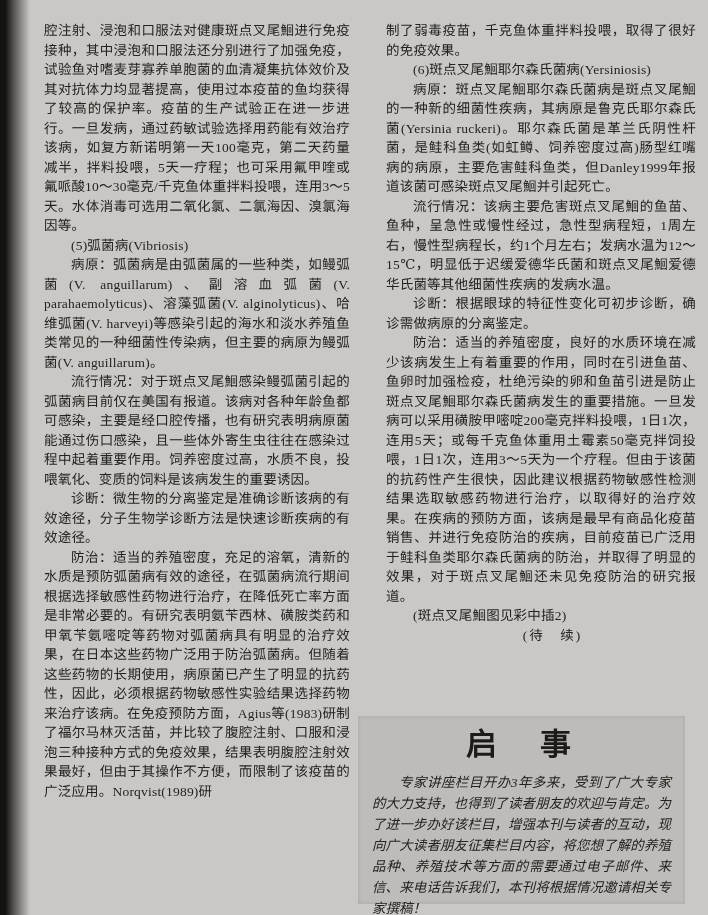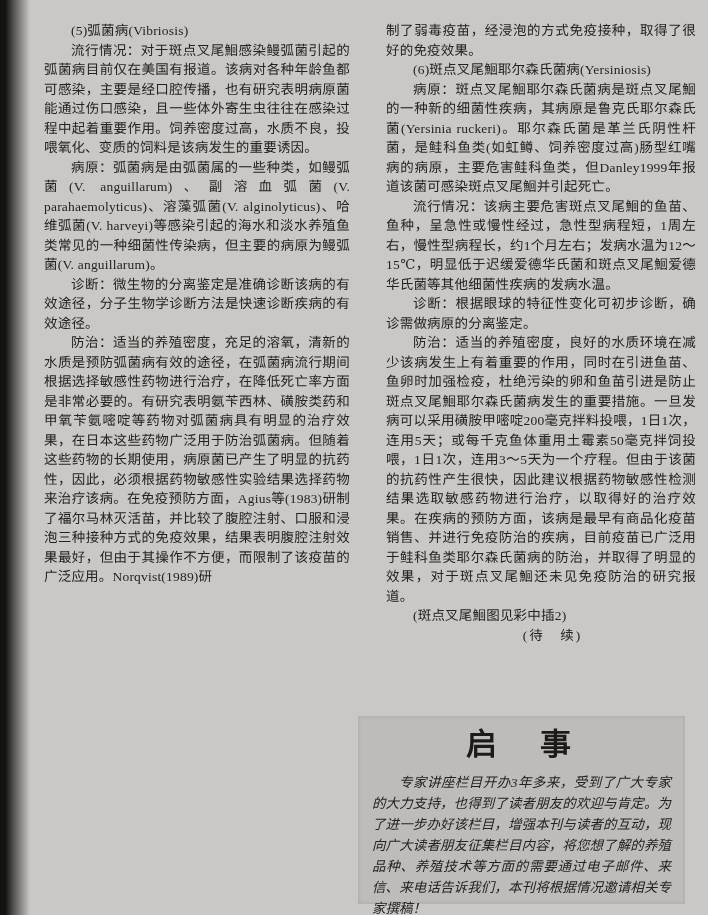--- a/index.html
+++ b/index.html
@@ -61,29 +61,30 @@
   }
 </style>
 </head>
 <body>
 
 <div class="page">
 
   <div class="scan-edge"></div>
 
   <div class="col col-left">
+    <p class="no-indent">腔注射、浸泡和口服法对健康斑点叉尾鮰进行免疫接种，其中浸泡和口服法还分别进行了加强免疫，试验鱼对嗜麦芽寡养单胞菌的血清凝集抗体效价及其对抗体力均显著提高，使用过本疫苗的鱼均获得了较高的保护率。疫苗的生产试验正在进一步进行。一旦发病，通过药敏试验选择用药能有效治疗该病，如复方新诺明第一天100毫克，第二天药量减半，拌料投喂，5天一疗程；也可采用氟甲喹或氟哌酸10～30毫克/千克鱼体重拌料投喂，连用3～5天。水体消毒可选用二氧化氯、二氯海因、溴氯海因等。</p>
     <p class="heading">(5)弧菌病(Vibriosis)</p>
+    <p>病原：弧菌病是由弧菌属的一些种类，如鳗弧菌(V. anguillarum)、副溶血弧菌(V. parahaemolyticus)、溶藻弧菌(V. alginolyticus)、哈维弧菌(V. harveyi)等感染引起的海水和淡水养殖鱼类常见的一种细菌性传染病，但主要的病原为鳗弧菌(V. anguillarum)。</p>
     <p>流行情况：对于斑点叉尾鮰感染鳗弧菌引起的弧菌病目前仅在美国有报道。该病对各种年龄鱼都可感染，主要是经口腔传播，也有研究表明病原菌能通过伤口感染，且一些体外寄生虫往往在感染过程中起着重要作用。饲养密度过高，水质不良，投喂氧化、变质的饲料是该病发生的重要诱因。</p>
-    <p>病原：弧菌病是由弧菌属的一些种类，如鳗弧菌(V. anguillarum)、副溶血弧菌(V. parahaemolyticus)、溶藻弧菌(V. alginolyticus)、哈维弧菌(V. harveyi)等感染引起的海水和淡水养殖鱼类常见的一种细菌性传染病，但主要的病原为鳗弧菌(V. anguillarum)。</p>
     <p>诊断：微生物的分离鉴定是准确诊断该病的有效途径，分子生物学诊断方法是快速诊断疾病的有效途径。</p>
     <p>防治：适当的养殖密度，充足的溶氧，清新的水质是预防弧菌病有效的途径，在弧菌病流行期间根据选择敏感性药物进行治疗，在降低死亡率方面是非常必要的。有研究表明氨苄西林、磺胺类药和甲氧苄氨嘧啶等药物对弧菌病具有明显的治疗效果，在日本这些药物广泛用于防治弧菌病。但随着这些药物的长期使用，病原菌已产生了明显的抗药性，因此，必须根据药物敏感性实验结果选择药物来治疗该病。在免疫预防方面，Agius等(1983)研制了福尔马林灭活苗，并比较了腹腔注射、口服和浸泡三种接种方式的免疫效果，结果表明腹腔注射效果最好，但由于其操作不方便，而限制了该疫苗的广泛应用。Norqvist(1989)研</p>
   </div>
 
   <div class="col col-right">
-    <p class="no-indent">制了弱毒疫苗，经浸泡的方式免疫接种，取得了很好的免疫效果。</p>
+    <p class="no-indent">制了弱毒疫苗，千克鱼体重拌料投喂，取得了很好的免疫效果。</p>
     <p class="heading">(6)斑点叉尾鮰耶尔森氏菌病(Yersiniosis)</p>
     <p>病原：斑点叉尾鮰耶尔森氏菌病是斑点叉尾鮰的一种新的细菌性疾病，其病原是鲁克氏耶尔森氏菌(Yersinia ruckeri)。耶尔森氏菌是革兰氏阴性杆菌，是鲑科鱼类(如虹鳟、饲养密度过高)肠型红嘴病的病原，主要危害鲑科鱼类，但Danley1999年报道该菌可感染斑点叉尾鮰并引起死亡。</p>
     <p>流行情况：该病主要危害斑点叉尾鮰的鱼苗、鱼种，呈急性或慢性经过，急性型病程短，1周左右，慢性型病程长，约1个月左右；发病水温为12～15℃，明显低于迟缓爱德华氏菌和斑点叉尾鮰爱德华氏菌等其他细菌性疾病的发病水温。</p>
     <p>诊断：根据眼球的特征性变化可初步诊断，确诊需做病原的分离鉴定。</p>
     <p>防治：适当的养殖密度，良好的水质环境在减少该病发生上有着重要的作用，同时在引进鱼苗、鱼卵时加强检疫，杜绝污染的卵和鱼苗引进是防止斑点叉尾鮰耶尔森氏菌病发生的重要措施。一旦发病可以采用磺胺甲嘧啶200毫克拌料投喂，1日1次，连用5天；或每千克鱼体重用土霉素50毫克拌饲投喂，1日1次，连用3～5天为一个疗程。但由于该菌的抗药性产生很快，因此建议根据药物敏感性检测结果选取敏感药物进行治疗，以取得好的治疗效果。在疾病的预防方面，该病是最早有商品化疫苗销售、并进行免疫防治的疾病，目前疫苗已广泛用于鲑科鱼类耶尔森氏菌病的防治，并取得了明显的效果，对于斑点叉尾鮰还未见免疫防治的研究报道。</p>
     <p class="caption">(斑点叉尾鮰图见彩中插2)</p>
     <p class="continued">(待　续)</p>
   </div>
 
   <div class="notice">

